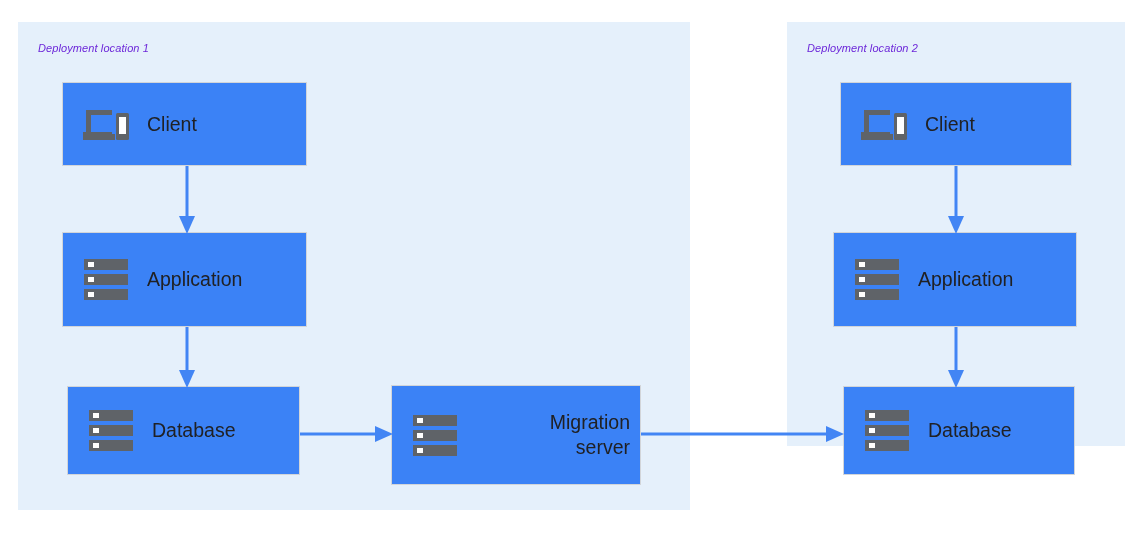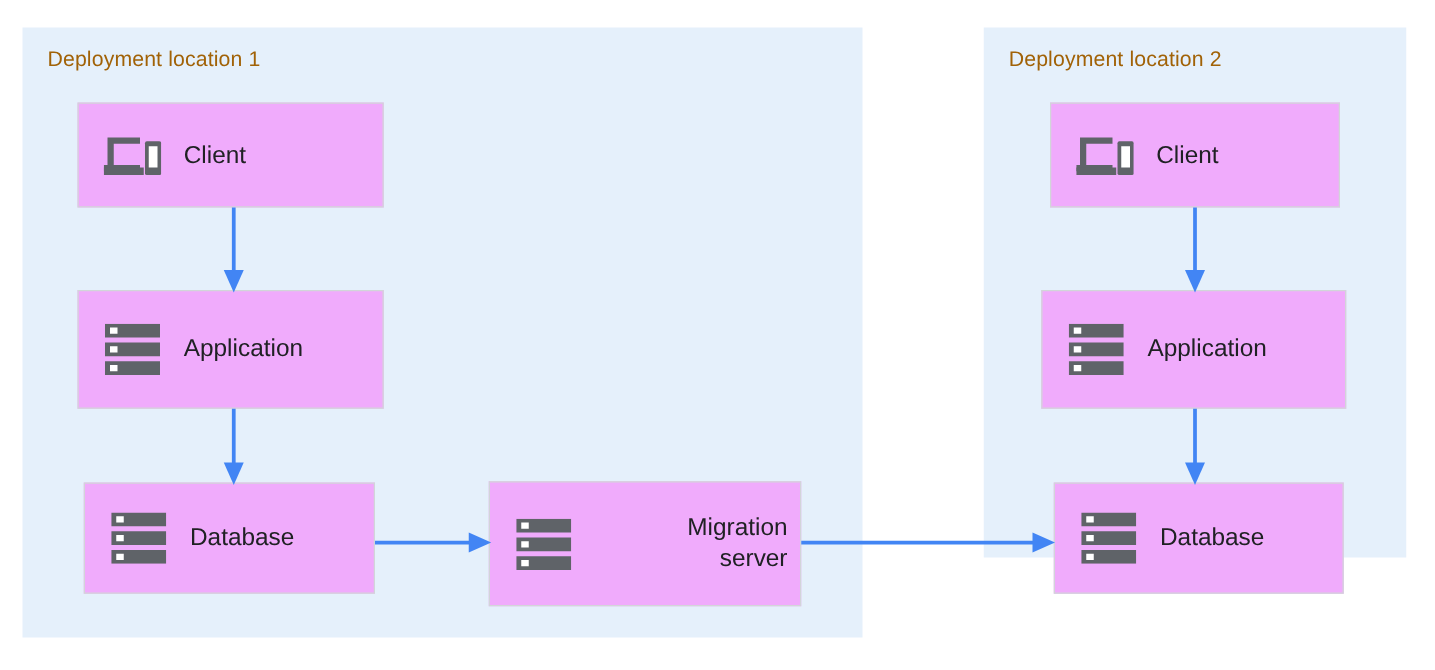--- a/index.html
+++ b/index.html
@@ -25,31 +25,32 @@
     position: absolute;
     background: #e5f0fb;
   }
   #zone-left  { left: 18px;  top: 22px; width: 672px; height: 488px; }
   #zone-right { left: 787px; top: 22px; width: 338px; height: 424px; }
 
   .zone-label {
     position: absolute;
     left: 20px;
     top: 16px;
-    font-size: 17px;
+    font-size: 11px;
     line-height: 20px;
-    color: #a16207;
+    color: #6d28d9;
     white-space: nowrap;
     letter-spacing: 0.1px;
+    font-style: italic;
   }
 
   
   .node {
     position: absolute;
-    background: #f0abfc;
+    background: #3b82f6;
     border: 1px solid #d2d5d9;
     box-sizing: border-box;
     display: flex;
     align-items: center;
   }
   .node .icon-wrap {
     flex: 0 0 auto;
     display: flex;
     align-items: center;
     justify-content: center;

